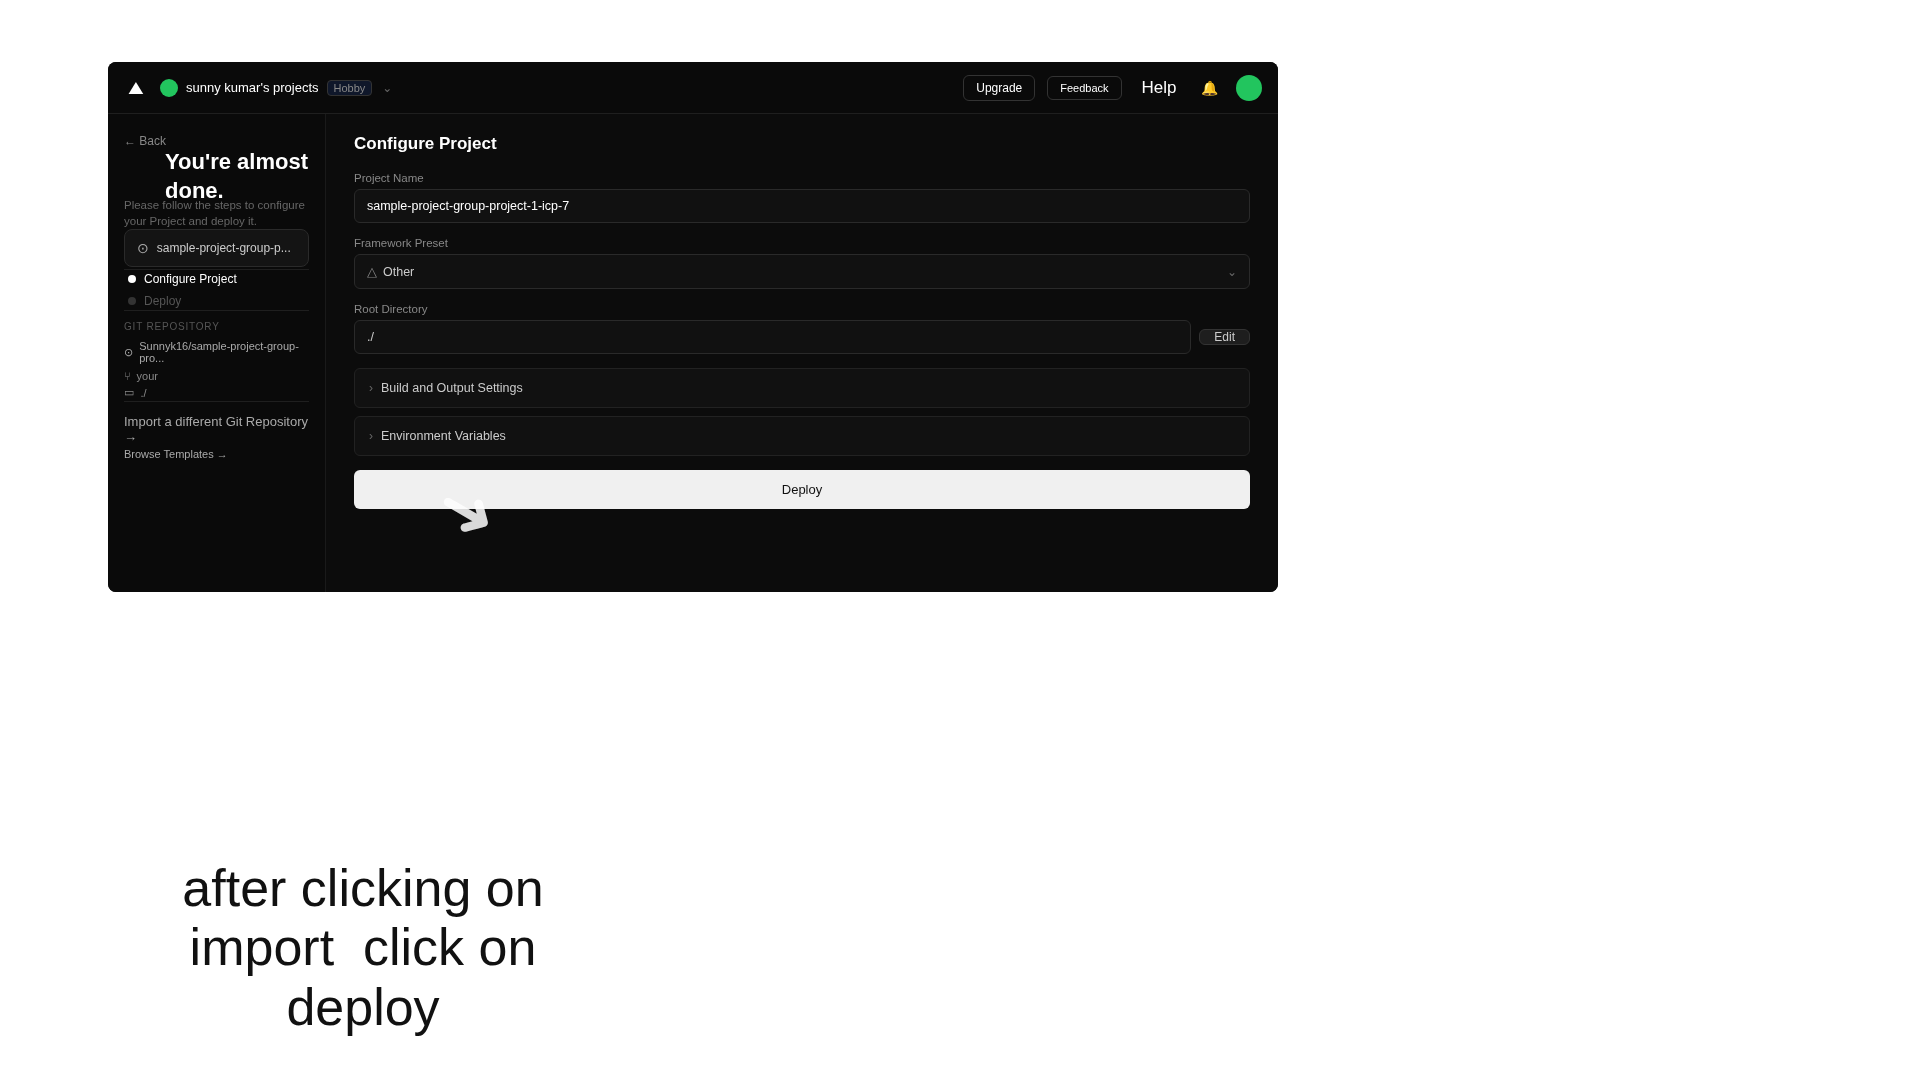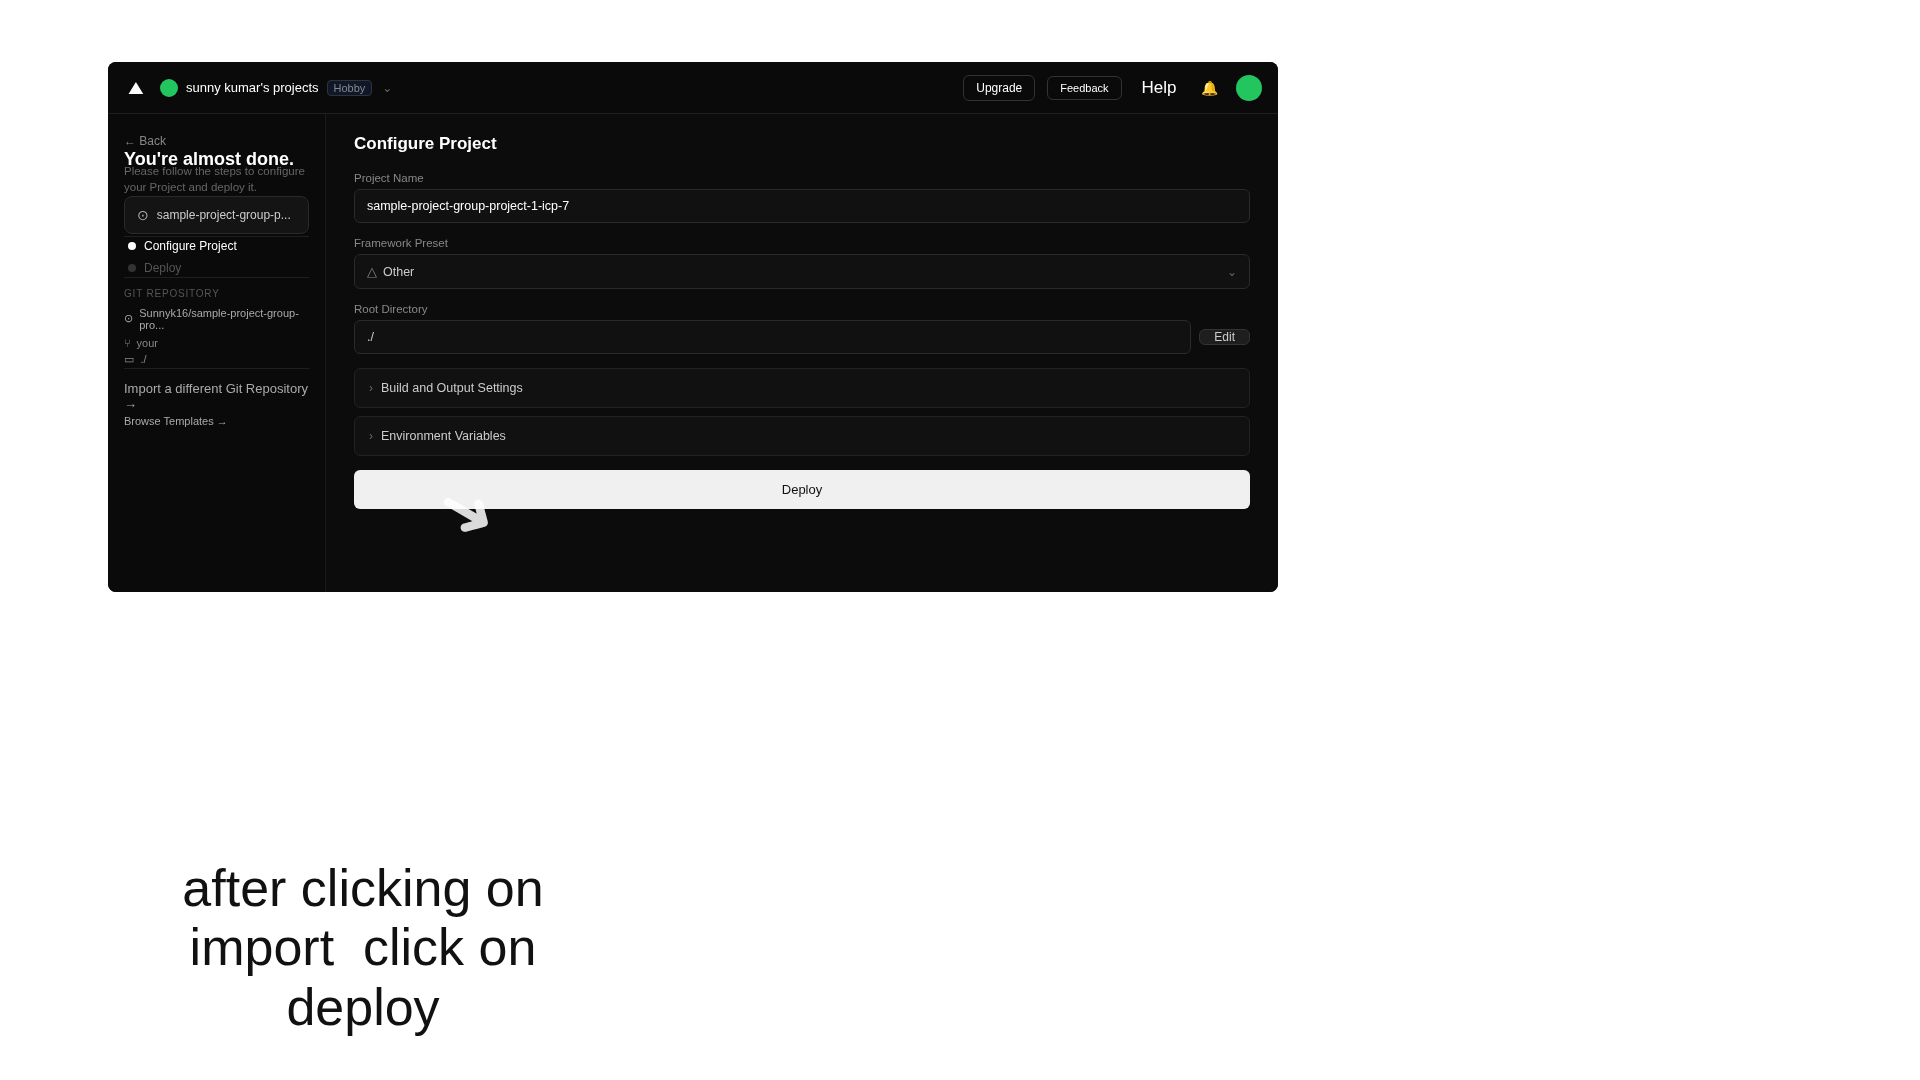--- a/index.html
+++ b/index.html
@@ -113,23 +113,24 @@
     .back-link {
       color: #888;
       font-size: 12px;
       cursor: pointer;
       display: flex;
       align-items: center;
       gap: 4px;
     }
     .page-title {
       color: #fff;
-      font-size: 18px;
+      font-size: 22px;
       font-weight: 600;
       line-height: 1.3;
+      margin-left: 41px;
     }
     .page-subtitle {
       color: #666;
       font-size: 11.5px;
       line-height: 1.4;
       margin-top: -8px;
     }
     .repo-card {
       background: #141414;
       border: 1px solid #2a2a2a;

